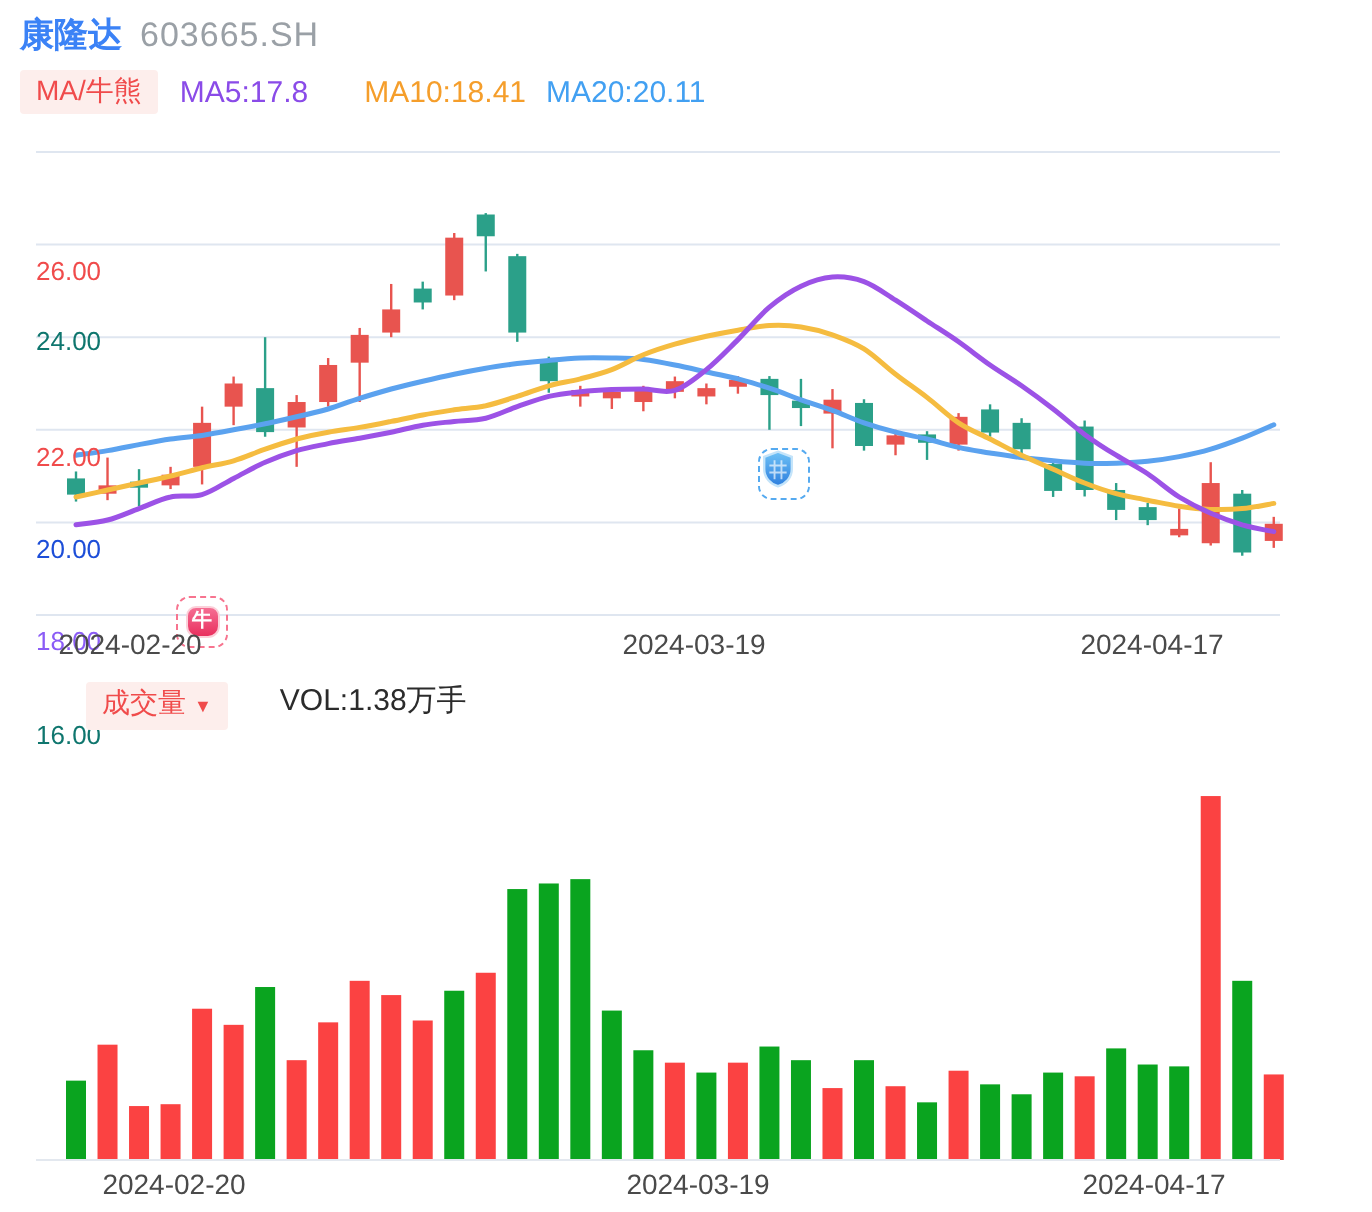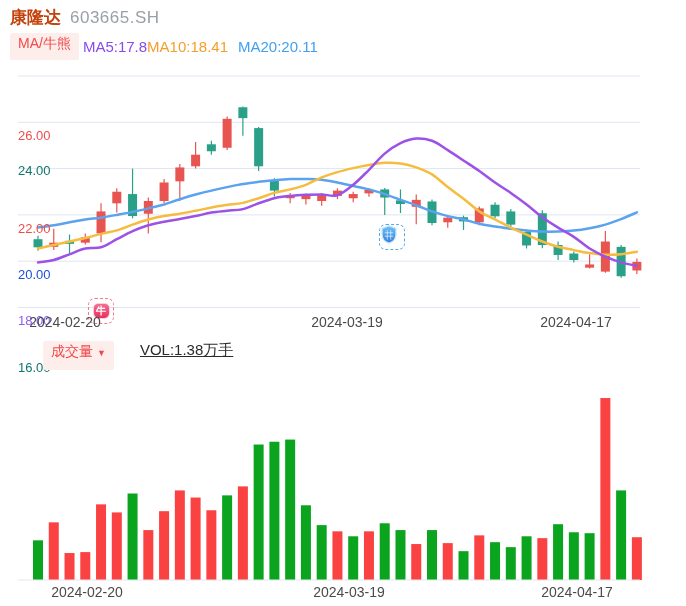--- a/index.html
+++ b/index.html
@@ -2,38 +2,38 @@
 <html><head>
 <meta charset="utf-8">
 <style>
   html,body{margin:0;padding:0;}
   body{
     width:686px;height:606px;position:relative;overflow:hidden;
     background:#ffffff;font-family:"Liberation Sans","DejaVu Sans",sans-serif;
     -webkit-font-smoothing:antialiased;
   }
   .header{position:absolute;left:10px;top:6px;height:24px;display:flex;align-items:baseline;}
-  .stock-name{font-size:17px;font-weight:bold;color:#c2410c;text-align:center;}
+  .stock-name{font-size:17px;font-weight:bold;color:#3b82f6;text-align:center;}
   .stock-code{font-size:17px;color:#9aa0a6;margin-left:9px;letter-spacing:.5px;}
   .legend{position:absolute;left:10px;top:34px;height:24px;display:flex;align-items:center;font-size:15px;}
-  .pill{background:#fdeeec;color:#f04b4b;border-radius:2px;padding:2px 8px 8px;font-size:14px;line-height:17px;}
-  .ma5-label{color:#8a4be8;margin-left:4px;}
-  .ma10-label{color:#f59e2b;text-align:right;}
+  .pill{background:#fdeeec;color:#f04b4b;border-radius:2px;padding:2px 8px 3px;font-size:14px;line-height:17px;}
+  .ma5-label{color:#8a4be8;margin-left:11px;}
+  .ma10-label{color:#f59e2b;margin-left:28px;text-align:right;}
   .ma20-label{color:#42a0f2;margin-left:10px;}
   .pane{position:absolute;left:0;}
   #kline-pane{top:60px;width:592px;height:256px;}
   #vol-pane{top:391px;width:686px;height:190px;}
   svg{position:absolute;left:0;top:0;}
   .ytick{position:absolute;font-size:13px;line-height:16px;left:18px;background:transparent;}
   .xdate{position:absolute;font-size:14px;color:#4a4a4a;transform:translateX(-50%);white-space:nowrap;}
   #kline-dates{position:absolute;left:0;top:314px;width:686px;height:18px;}
   #vol-dates{position:absolute;left:0;top:584px;width:686px;height:18px;}
   .vol-header{position:absolute;left:43px;top:341px;display:flex;align-items:flex-start;font-size:15px;}
   .vol-caret{font-size:9px;margin-left:4px;}
-  .vol-value{color:#2b2b2b;margin-left:26px;font-size:15px;text-decoration:underline;}
+  .vol-value{color:#2b2b2b;margin-left:26px;font-size:15px;}
   .marker{position:absolute;width:26px;height:26px;display:flex;align-items:center;justify-content:center;border-radius:7px;box-sizing:border-box;}
   .marker.bull{border:1.5px dashed #f7748f;}
   .marker.shield{border:1.5px dashed #55aaf0;}
   .bull-icon{width:17px;height:16px;border-radius:5px 5px 6px 6px;
     background:linear-gradient(180deg,#f56e93,#e92f5e);
     border:1px solid #fbd0d9;box-sizing:border-box;
     color:#fff;font-size:10px;font-weight:bold;line-height:14px;text-align:center;}
   .shield-icon{width:18px;height:19px;display:block;}
 </style>
 </head>

